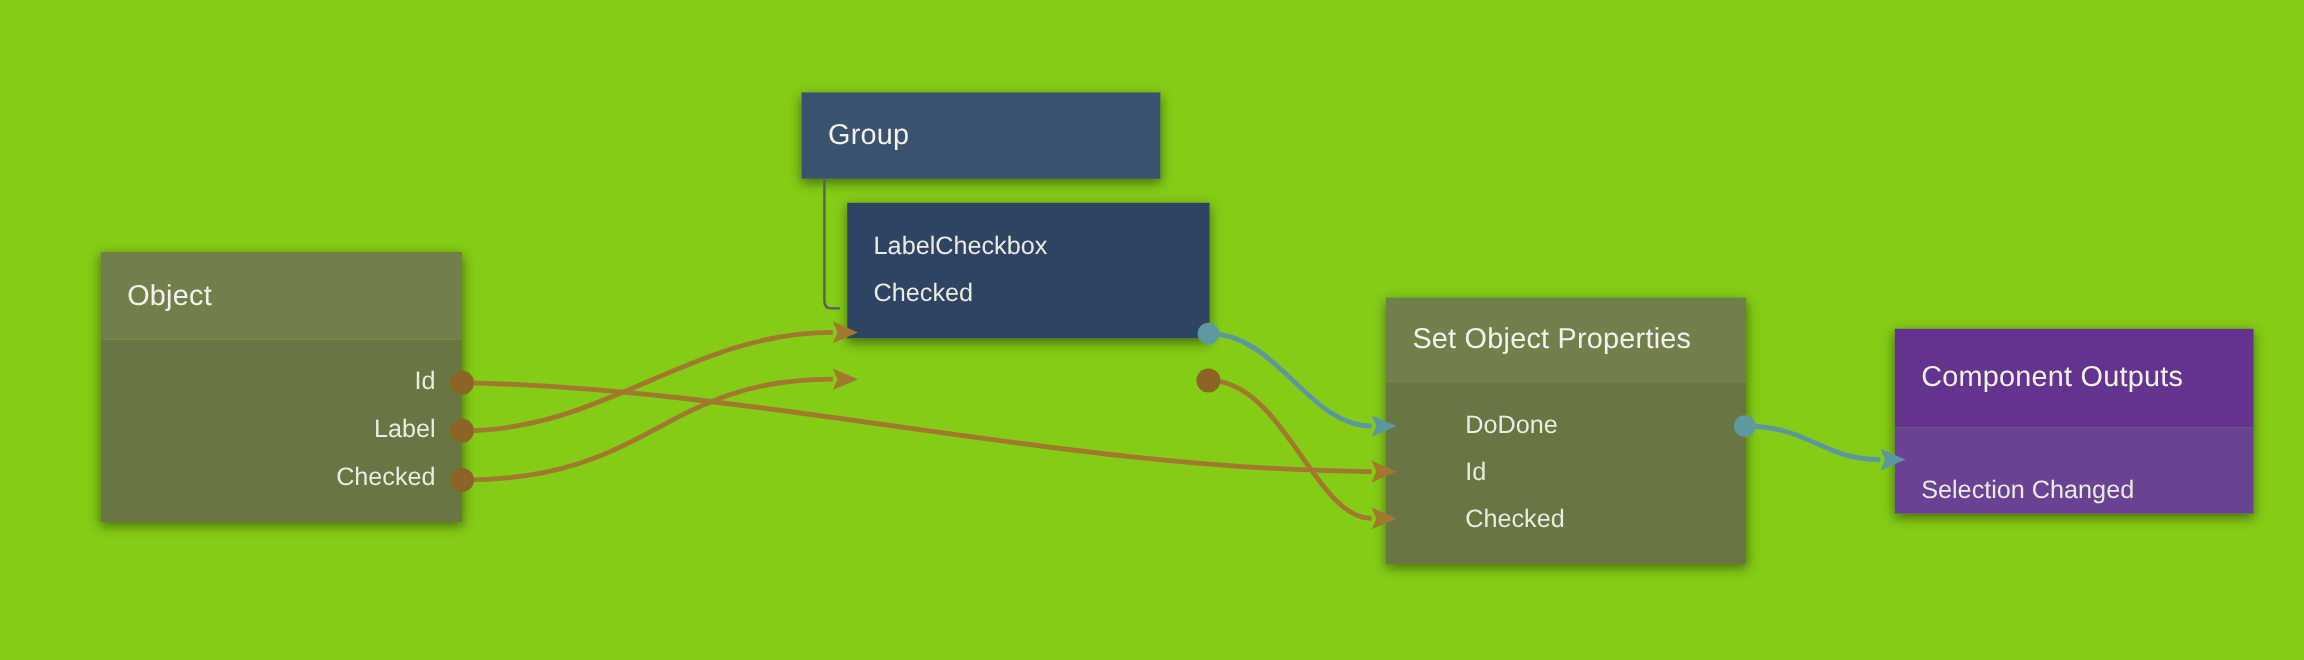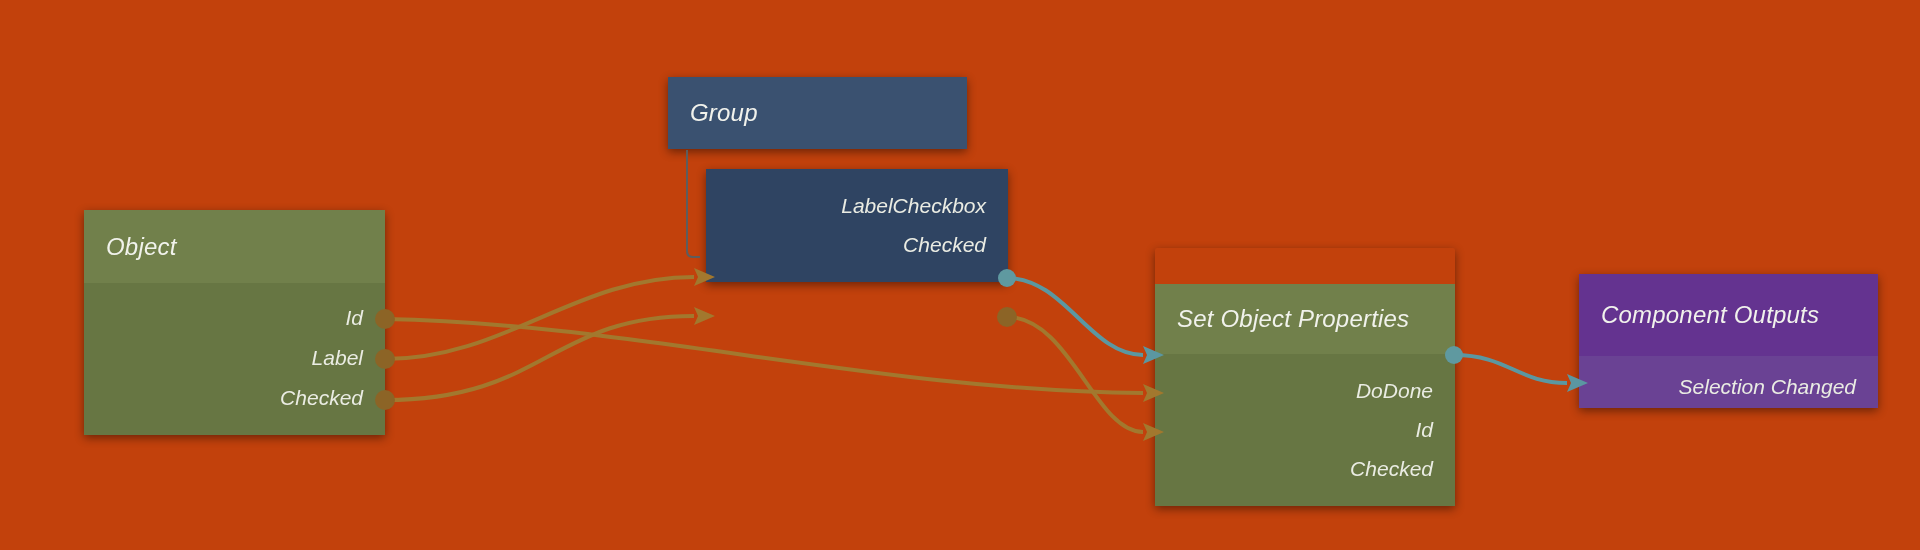--- a/index.html
+++ b/index.html
@@ -1,44 +1,43 @@
 <!DOCTYPE html>
 <html><head>
 <meta charset="utf-8">
 <style>
   html, body { margin: 0; padding: 0; background: #1f1f20; }
   .canvas {
     position: relative;
     width: 1920px;
     height: 550px;
-    background: #c2410c;
+    background: #84cc16;
     overflow: hidden;
     font-family: "Liberation Sans", "DejaVu Sans", sans-serif;
-    font-style: italic;
   }
 
   .node {
     position: absolute;
     z-index: 1;
     border-radius: 2px;
     box-shadow: 0 3px 10px rgba(0,0,0,0.45);
   }
   .node .header {
     display: flex;
     align-items: center;
     padding: 0 22px;
     font-size: 24px;
     color: #f1f2ec;
     letter-spacing: 0.2px;
     white-space: nowrap;
   }
   .node .body { box-sizing: border-box; }
   .row {
     display: flex;
-    justify-content: flex-end;
+    justify-content: flex-start;
     align-items: center;
     padding: 0 22px;
     font-size: 21px;
     color: #eaece3;
     white-space: nowrap;
   }
   .row .plabel { pointer-events: auto; }
   .row .spacer { flex: 1; }
 
   
@@ -60,27 +59,27 @@
   #node-object .header { height: 73px; }
   #node-object .body { height: 152px; padding-top: 15px; }
   #node-object .row { height: 40px; }
 
   #node-checkbox { left: 706px;  top: 169px; width: 302px; }
   #node-checkbox .header { height: 71px; }
   #node-checkbox .body { height: 113px; padding-top: 17px; }
   #node-checkbox .row { height: 39px; }
 
   #node-sop      { left: 1155px; top: 248px; width: 300px; }
-  #node-sop .header { height: 70px; margin-top: 36px; }
+  #node-sop .header { height: 70px; }
   #node-sop .body { height: 152px; padding-top: 17px; }
   #node-sop .row { height: 39px; }
 
   #node-compout  { left: 1579px; top: 274px; width: 299px; }
   #node-compout .header { height: 82px; }
-  #node-compout .body { height: 52px; padding-top: 11px; }
+  #node-compout .body { height: 72px; padding-top: 33px; }
   #node-compout .row { height: 39px; }
 
   
   svg.wires {
     position: absolute;
     left: 0; top: 0;
     width: 1920px; height: 550px;
     z-index: 2;
     pointer-events: none;
   }

